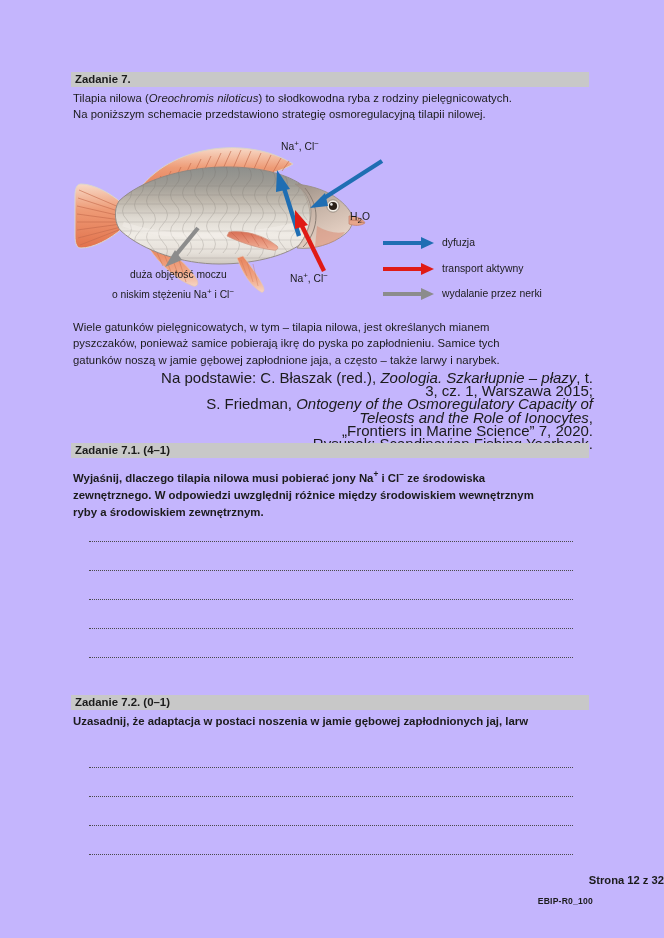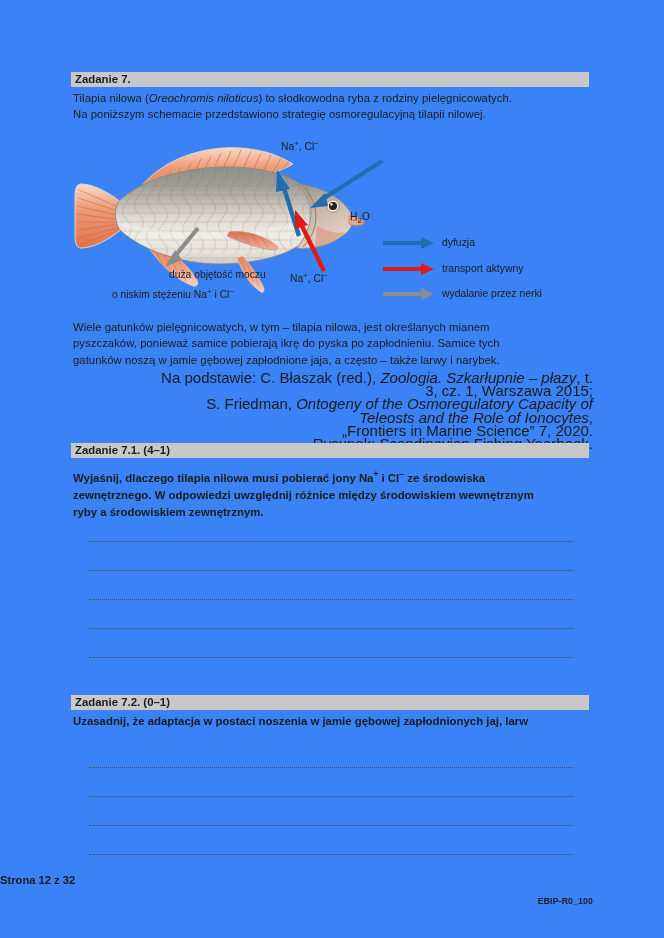--- a/index.html
+++ b/index.html
@@ -11,21 +11,21 @@
     width: 664px;
     height: 938px;
     position: relative;
     font-family: "Liberation Sans", sans-serif;
     color: #1b1b1b;
     overflow: hidden;
   }
   .page {
     position: absolute;
     inset: 0;
-    background: #3b82f6;
+    background: #c4b5fd;
   }
 
   
   .body-text {
     font-size: 11.3px;
     line-height: 16.3px;
     letter-spacing: 0.05px;
   }
   .ital { font-style: italic; }
 
@@ -126,21 +126,21 @@
     height: 1px;
     border-bottom: 1.4px dotted #4a4a4a;
   }
 
   
   #footer-page {
     position: absolute;
     left: 0;
     top: 874px;
     width: 664px;
-    text-align: left;
+    text-align: right;
     font-size: 11.2px;
     font-weight: bold;
   }
   #footer-code {
     position: absolute;
     right: 71px;
     top: 896px;
     font-size: 8.6px;
     font-weight: bold;
     letter-spacing: 0.2px;
@@ -352,21 +352,21 @@
         <polygon points="363,158 350,152 350,164" fill="#8c8c8c"></polygon>
       </g>
     </svg>
 
     <div class="fig-label" style="left:210px; top:4px;">Na<sup>+</sup>, Cl<sup>−</sup></div>
 
     <div class="fig-label" style="left:279px; top:42px;margin-top:32px;">H<span style="font-size:8px;vertical-align:sub;line-height:0;">2</span>O</div>
 
     <div class="fig-label" style="left:219px; top:136px;">Na<sup>+</sup>, Cl<sup>−</sup></div>
 
-    <div class="fig-label" style="left:59px; top:132px;margin-left:39px;">duża objętość moczu</div>
+    <div class="fig-label" style="left:59px; top:132px;">duża objętość moczu</div>
     <div class="fig-label" style="left:41px; top:152px;">o niskim stężeniu Na<sup>+</sup> i Cl<sup>−</sup></div>
 
     <div class="legend-row" style="top:99px;">
       <span class="legend-text">dyfuzja</span>
     </div>
     <div class="legend-row" style="top:125px;">
       <span class="legend-text">transport aktywny</span>
     </div>
     <div class="legend-row" style="top:150px;">
       <span class="legend-text">wydalanie przez nerki</span>

